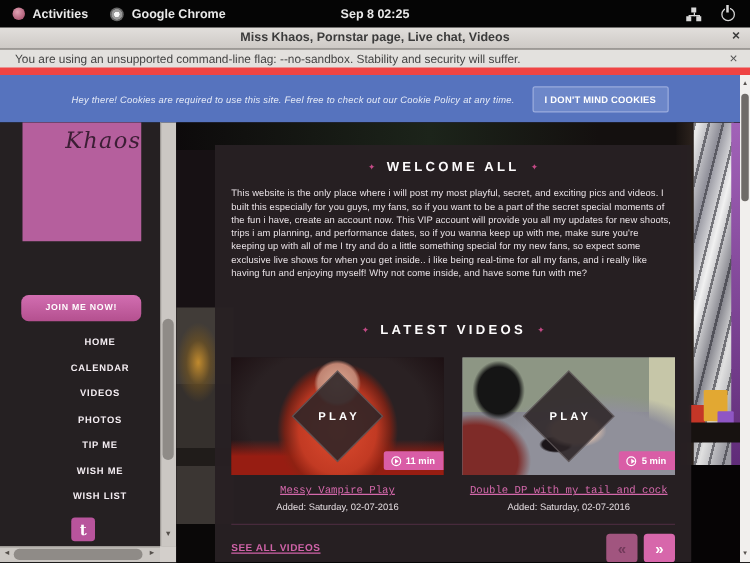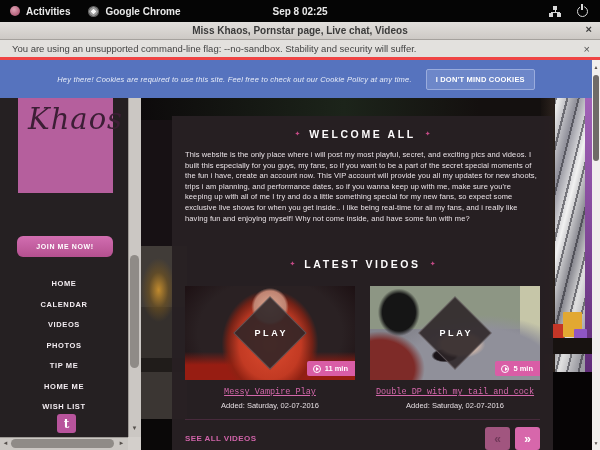--- a/index.html
+++ b/index.html
@@ -32,43 +32,43 @@
   .pwr-ic:before { content:""; position:absolute; left:3.4px; top:-3px; width:1.6px; height:6px; background:#d8d8d8;
     box-shadow:0 0 0 1px #050505; }
   
   .titlebar { position:absolute; left:0; top:22px; width:600px; height:18px;
     background:linear-gradient(#e2dfdc,#cdc9c5); border-bottom:1px solid #a5a19d;
     display:flex; align-items:center; justify-content:center;
     font-size:10px; font-weight:bold; color:#3b3b3b; }
   .wclose { position:absolute; right:8px; top:1px; font-size:11px; color:#3b3b3b; cursor:default; }
   
   .infobar { position:absolute; left:0; top:40px; width:600px; height:20px;
-    background:#e3e1de; border-bottom:3px solid #ef4444; display:flex; align-items:center;
+    background:#e3e1de; border-bottom:6px solid #ef4444; display:flex; align-items:center;
     font-size:9.5px; color:#434343; padding:0 12px; }
   .iclose { position:absolute; right:10px; font-size:11px; color:#555; }
   
   .cookiebar { position:absolute; left:0; top:60px; width:592px; height:38px;
     background:#5673be; display:flex; align-items:center; justify-content:center; gap:14px; }
   .cb-msg { font-size:7.5px; color:#e7ecf8; letter-spacing:.2px;font-style:italic; }
   .cb-btn { background:#6d87c9; border:1px solid #9aacdd; border-radius:2px;
     color:#fff; font-size:7.5px; font-weight:bold; padding:5px 9px;
     font-family:"Liberation Sans",sans-serif; letter-spacing:.2px; cursor:pointer; }
   
   .sidebar { position:absolute; left:0; top:98px; width:128px; height:352px;
     background:#252022; overflow:hidden; }
   .logo { position:absolute; left:18px; top:-30px; width:95px; height:125px;
     background:linear-gradient(#b962a0 0,#b55f9d 0); background:#b55f9d;
     text-align:left; padding-left:10px; cursor:pointer; }
   .logo-miss { font-family:"DejaVu Serif",serif; font-style:italic; font-size:23px; color:#3c1e35; margin-top:6px; }
-  .logo-khaos { font-family:"DejaVu Serif",serif; font-style:italic; font-size:29px; color:#3c1e35; margin-top:2px; letter-spacing:1px; }
+  .logo-khaos { font-family:"DejaVu Serif",serif; font-style:italic; font-size:18px; color:#3c1e35; margin-top:2px; letter-spacing:1px;text-align:right; }
   .join { position:absolute; left:17px; top:138px; width:96px; height:21px;
     background:linear-gradient(#d26eb1,#b4508f); border-radius:6px;
     display:flex; align-items:center; justify-content:center;
     color:#fff; font-size:7px; font-weight:bold; letter-spacing:.6px; cursor:pointer; }
-  .menu { position:absolute; left:0; top:166px; width:128px;margin-top:10px; }
+  .menu { position:absolute; left:16px; top:166px; width:128px; }
   .menu-item { height:20.5px; line-height:20.5px; text-align:center;
     color:#f3ecf1; font-size:7.5px; font-weight:bold; letter-spacing:.6px; cursor:pointer; }
   .tw { position:absolute; left:57px; top:316px; width:19px; height:19px;
     background:#b8549c; border-radius:3px; display:flex; align-items:center; justify-content:center;
     color:#fff; font-size:12px; font-weight:bold; font-family:"DejaVu Serif",serif; cursor:pointer; }
   
   .sv-track { position:absolute; left:128px; top:98px; width:13px; height:339px;
     background:#cbc7c3; border-left:1px solid #9d9995; }
   .sv-thumb { position:absolute; left:130px; top:255px; width:9px; height:113px;
     background:#8f8b87; border-radius:5px; }
@@ -144,21 +144,21 @@
     display:flex; align-items:center; gap:4px; padding:0 7px 0 6px; }
   .badge .pc { width:8px; height:8px; border:1px solid #fff; border-radius:50%; position:relative; }
   .badge .pc:before { content:""; position:absolute; left:2.5px; top:1.8px;
     border-left:3px solid #fff; border-top:2.2px solid rgba(0,0,0,0); border-bottom:2.2px solid rgba(0,0,0,0); }
   .badge .dur { color:#fff; font-size:7.5px; font-weight:bold; }
   .vtitle { margin-top:7px; text-align:center; font-size:8.5px; color:#d468ab;
     text-decoration:underline; cursor:pointer;font-family:Liberation Mono, monospace; }
   .vadded { margin-top:4px; text-align:center; font-size:7.5px; color:#e3dce0; }
   .divider { margin:9px 13px 0; border-top:1px solid #472a3c; }
   .bottomrow { margin:7px 13px 0; display:flex; justify-content:space-between; align-items:center; }
-  .seeall { font-size:8px; font-weight:bold; color:#cf63a8; 
+  .seeall { font-size:8px; font-weight:bold; color:#cf63a8; text-decoration:underline;
     letter-spacing:.4px; cursor:pointer; }
   .pager { display:flex; gap:5px; }
   .pbtn { width:25px; height:23px; border-radius:3px; display:flex; align-items:center;
     justify-content:center; font-size:12px; font-weight:bold; cursor:pointer; }
   .pprev { background:#a1557f; color:#71395a; }
   .pnext { background:#d767ab; color:#fff; }
   
   .pg-track { position:absolute; left:592px; top:60px; width:8px; height:390px; background:#f1efed; }
   .pg-up { position:absolute; left:592px; top:61px; width:8px; height:12px;
     color:#56514d; font-size:5px; text-align:center; line-height:12px; }
@@ -214,21 +214,21 @@
       <div class="logo-miss">Miss</div>
       <div class="logo-khaos">Khaos</div>
     </div>
     <div class="join">JOIN ME NOW!</div>
     <div class="menu">
       <div class="menu-item">HOME</div>
       <div class="menu-item">CALENDAR</div>
       <div class="menu-item">VIDEOS</div>
       <div class="menu-item">PHOTOS</div>
       <div class="menu-item">TIP ME</div>
-      <div class="menu-item">HOME ME</div>
+      <div class="menu-item">WISH ME</div>
       <div class="menu-item">WISH LIST</div>
     </div>
     <div class="tw">
       <span>t</span>
     </div>
   </div>
 
   <div class="sv-track"></div>
   <div class="sv-thumb"></div>
   <div class="sv-down">▼</div>

